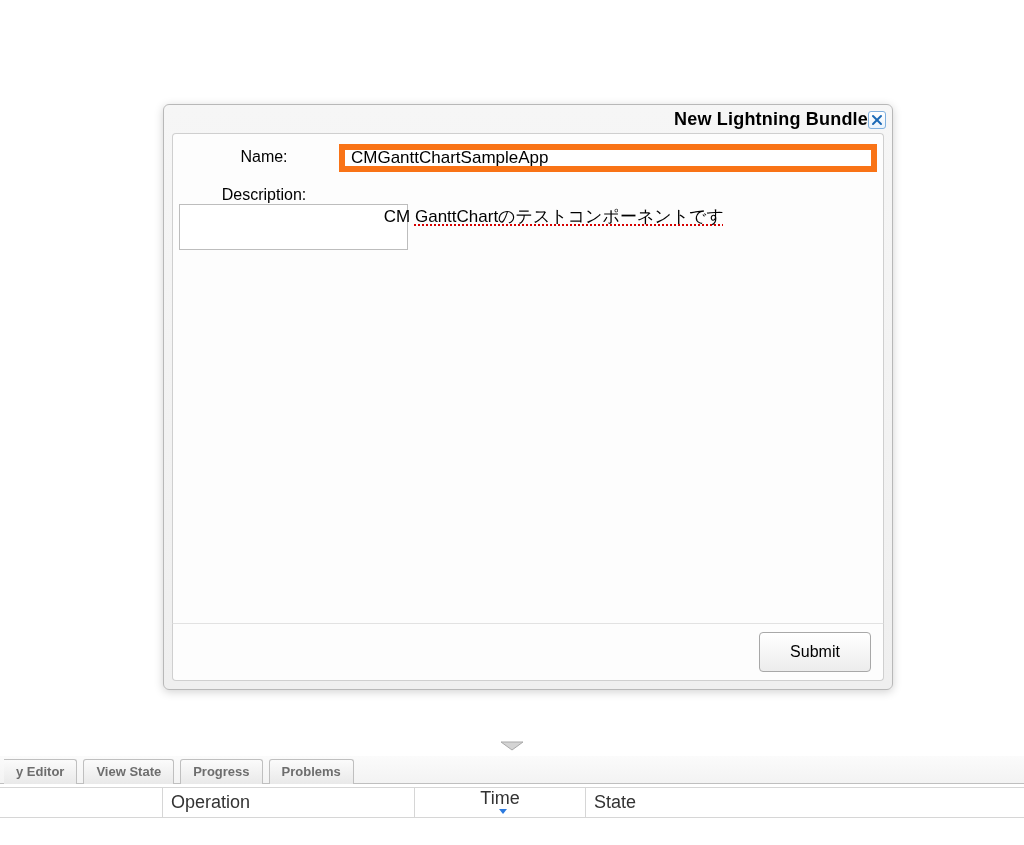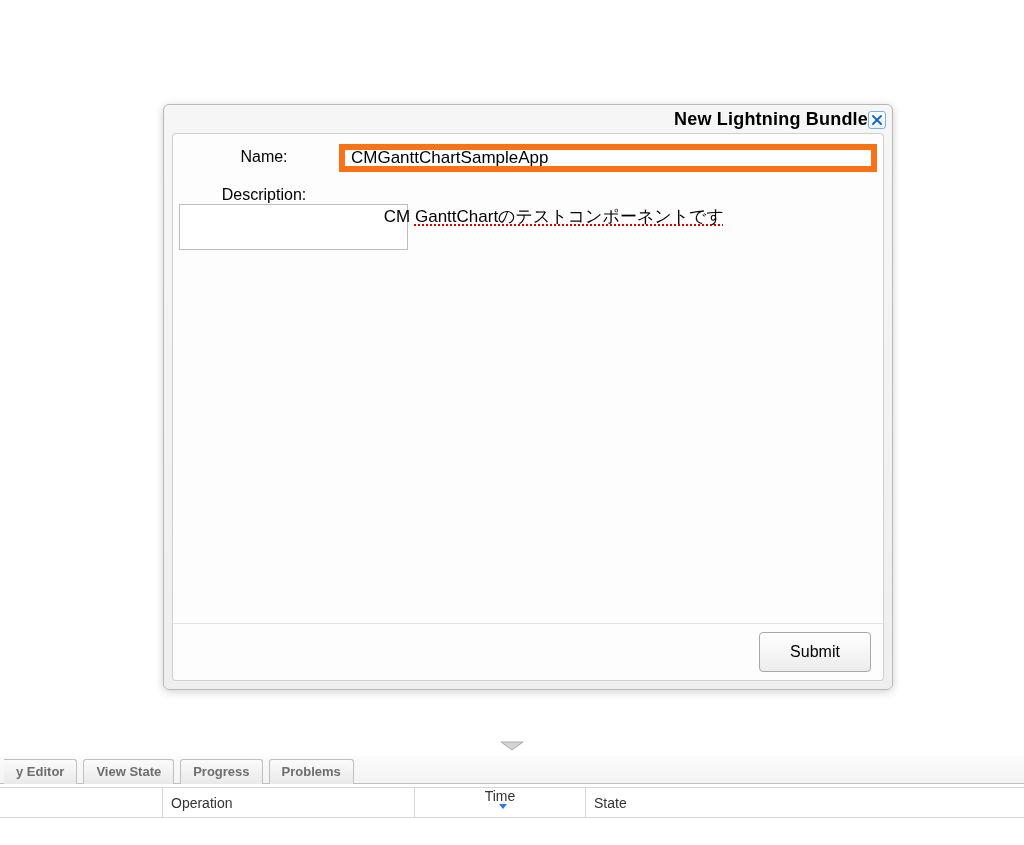--- a/index.html
+++ b/index.html
@@ -170,21 +170,21 @@
 
   .toolbar-strip {
     height: 4px;
     border-bottom: 1px solid #d6d6d6;
     background:#fff;
   }
 
   .grid-header {
     display:flex;
     height:30px;
-    font-size:14px;
+    font-size:18px;
     color:#333;
     background:#fff;
   }
   .grid-col {
     display:flex;
     align-items:center;
     padding:0 8px;
     border-right:1px solid #d6d6d6;
     border-bottom:1px solid #d6d6d6;
   }

